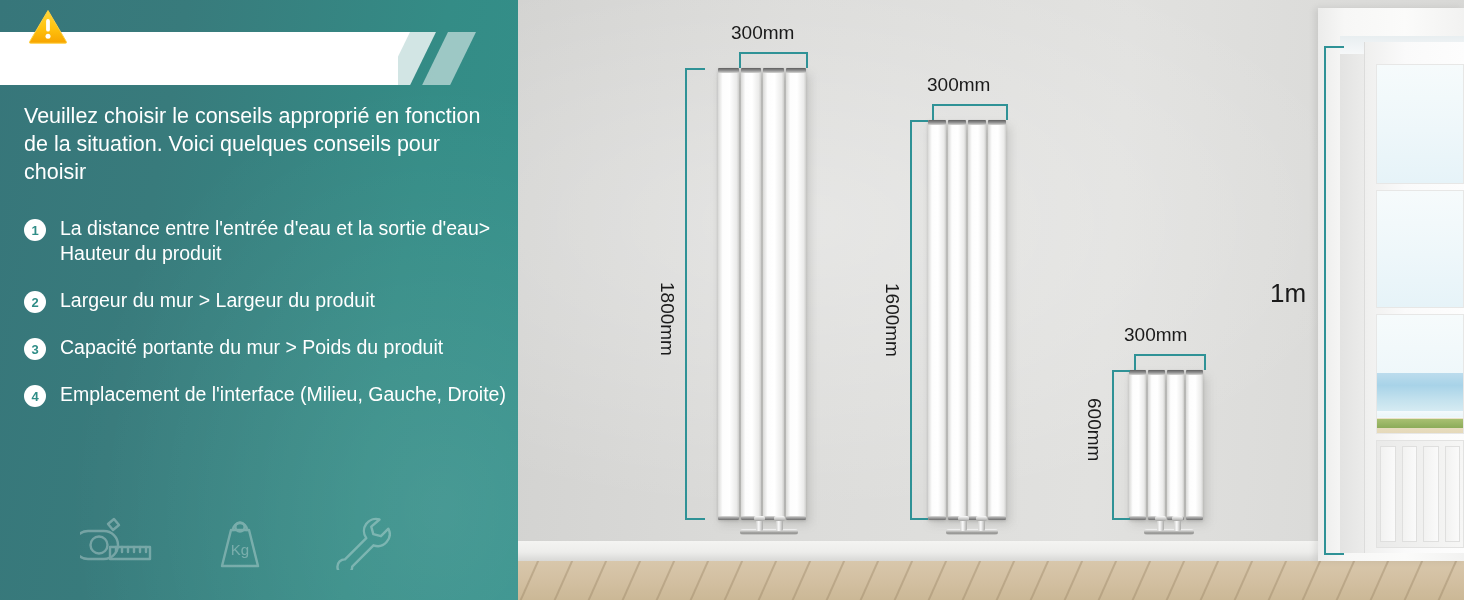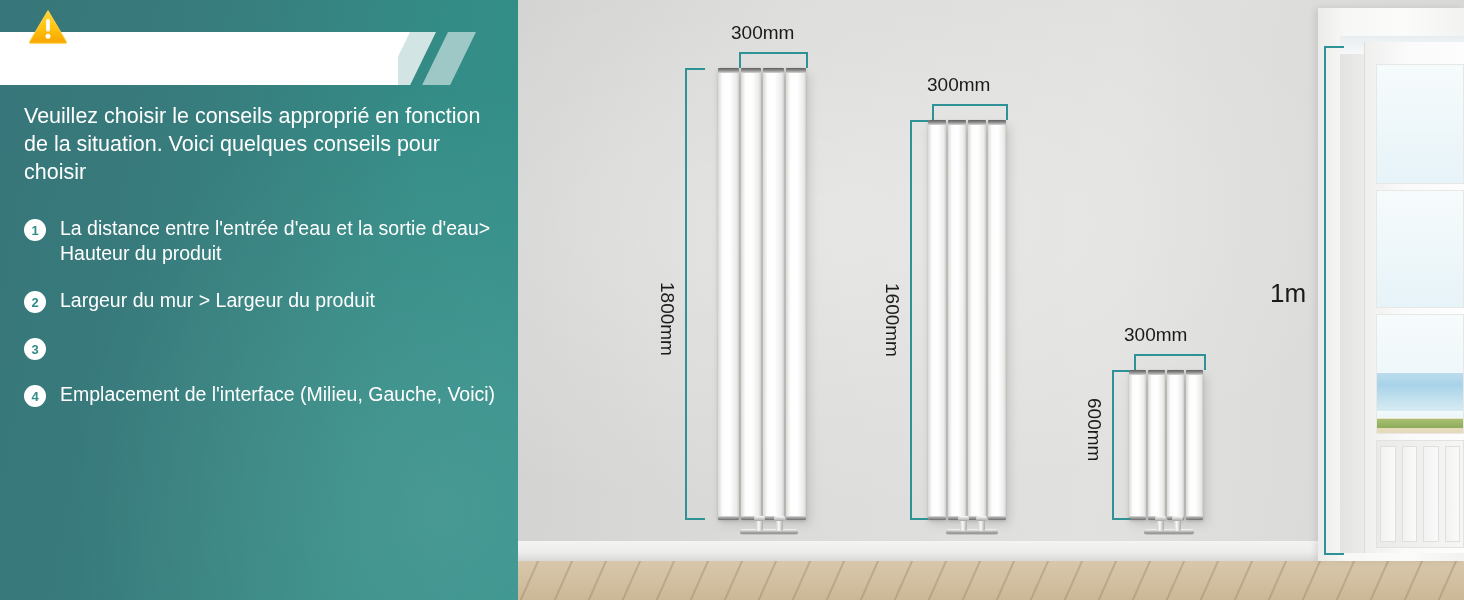--- a/index.html
+++ b/index.html
@@ -281,22 +281,48 @@
       <div class="li">
         <div class="num">1</div>
         <div class="li-txt">La distance entre l'entrée d'eau et la sortie d'eau&gt; Hauteur du produit</div>
       </div>
       <div class="li">
         <div class="num">2</div>
         <div class="li-txt">Largeur du mur &gt; Largeur du produit</div>
       </div>
       <div class="li">
         <div class="num">3</div>
+        <div class="li-txt">Capacité portante du mur &gt; Poids du produit</div>
       </div>
       <div class="li">
         <div class="num">4</div>
-        <div class="li-txt">Emplacement de l'interface (Milieu, Gauche, Voici)</div>
-      </div>
-    </div>
-
+        <div class="li-txt">Emplacement de l'interface (Milieu, Gauche, Droite)</div>
+      </div>
+    </div>
+
+    <div class="icons">
+      <div class="ic">
+        <svg width="80" height="52" viewBox="0 0 80 52" fill="none" stroke="#ffffff" stroke-width="2.4" stroke-linecap="round" stroke-linejoin="round">
+          <path d="M8 14 h16 a14 14 0 0 1 0 28 H8 a14 14 0 0 1 0 -28 Z"></path>
+          <circle cx="19" cy="28" r="8.5"></circle>
+          <path d="M28 7 l6 -5 l5 6 l-6 5 Z"></path>
+          <path d="M30 30 H70 v12 H30 Z"></path>
+          <path d="M36 30 v5 M42 30 v5 M48 30 v5 M54 30 v5 M60 30 v5 M66 30 v5"></path>
+        </svg>
+      </div>
+      <div class="ic">
+        <svg width="60" height="52" viewBox="0 0 60 52" fill="none" stroke="#ffffff" stroke-width="2.4" stroke-linecap="round" stroke-linejoin="round">
+          <path d="M21 13 h18 l9 36 H12 Z"></path>
+          <path d="M23 13 a7 7 0 0 1 14 0"></path>
+          <circle cx="30" cy="10" r="4.6"></circle>
+          <text x="30" y="38" fill="#ffffff" stroke="none" font-size="15" font-family="Liberation Sans, sans-serif" text-anchor="middle">Kg</text>
+        </svg>
+      </div>
+      <div class="ic">
+        <svg width="70" height="54" viewBox="0 0 70 54" fill="none" stroke="#ffffff" stroke-width="2.4" stroke-linecap="round" stroke-linejoin="round">
+          <path d="M54.5 3.5 a12 12 0 0 0 -13.2 18.6 L20 43.4 a7.4 7.4 0 1 0 7.2 7.2 l21.3 -21.3
+                   a12 12 0 0 0 14.9 -16.6 l-7.5 7.5 l-7.6 -2 l-2 -7.6 Z"></path>
+        </svg>
+      </div>
+    </div>
 
   </div>
 </div>
 
 </body></html>

